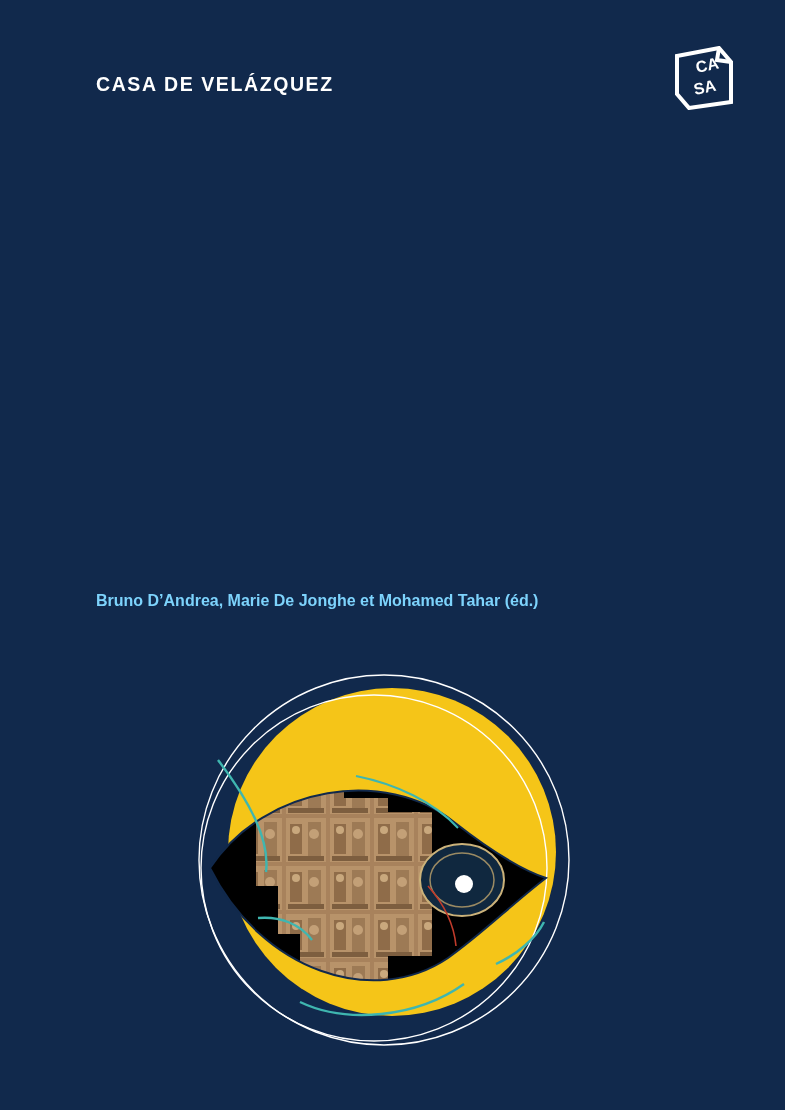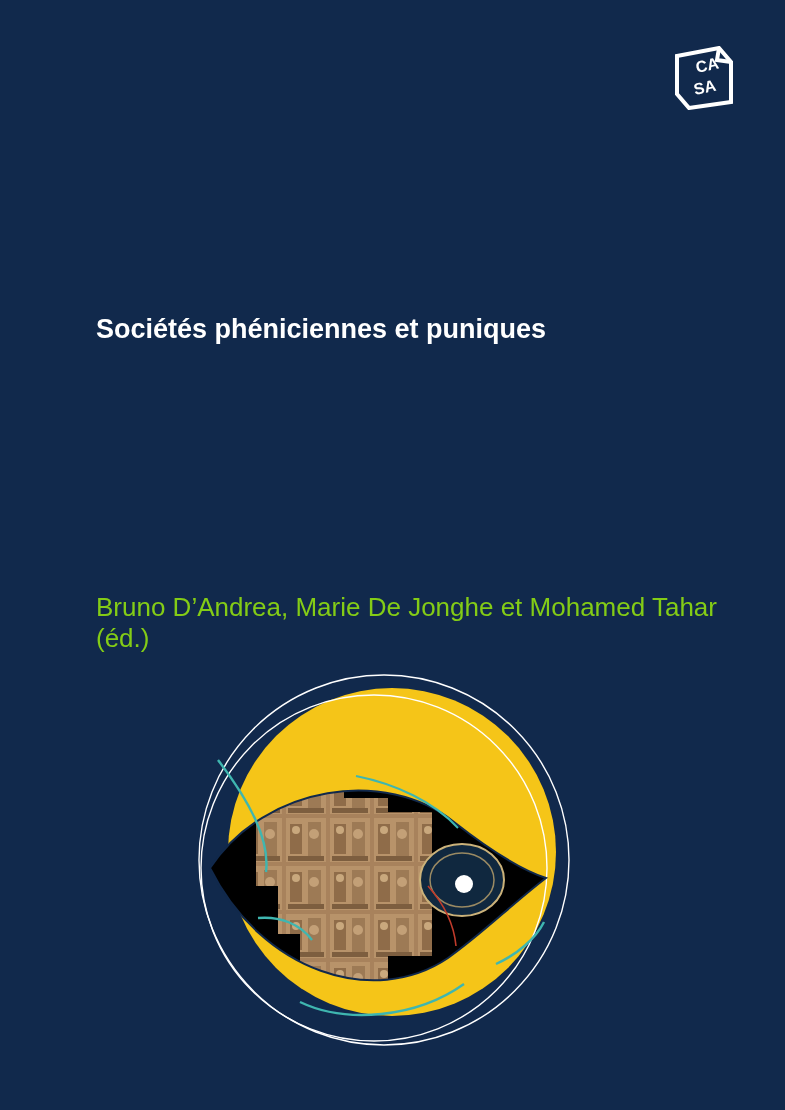--- a/index.html
+++ b/index.html
@@ -59,23 +59,23 @@
     font-size: 27px;
     font-weight: bold;
     line-height: 1.2;
   }
   
   .authors {
     position: absolute;
     left: 96px;
     top: 592px;
     width: 640px;
-    color: #84cc16;
-    font-size: 26px;
-    font-weight: normal;
+    color: #7dd3fc;
+    font-size: 16px;
+    font-weight: bold;
   }
   
   .artwork {
     position: absolute;
     left: 196px;
     top: 672px;
     width: 376px;
     height: 376px;
   }
   .artwork svg { display: block; }
@@ -86,32 +86,32 @@
     width: 785px;
     height: 14px;
     background: #11294c;
   }
 </style>
 </head>
 <body>
 
 <div class="cover">
 
+  <div class="publisher">CASA DE VELÁZQUEZ</div>
 
   <div class="logo">
     <svg width="62" height="64" viewBox="0 0 62 64" aria-hidden="true">
       <path d="M4 10 L46 2 L58 16 L58 56 L16 62 L4 48 Z" fill="none" stroke="#ffffff" stroke-width="4"></path>
       <path d="M46 2 L44 14 L58 16" fill="none" stroke="#ffffff" stroke-width="4"></path>
       <text x="24" y="27" fill="#ffffff" font-family="Liberation Sans, sans-serif" font-size="16" font-weight="bold" transform="rotate(-12 24 27)">CA</text>
       <text x="22" y="49" fill="#ffffff" font-family="Liberation Sans, sans-serif" font-size="16" font-weight="bold" transform="rotate(-12 22 49)">SA</text>
     </svg>
   </div>
 
 
-  <div class="subtitle">Sociétés phéniciennes et puniques</div>
 
   <div class="authors">Bruno D’Andrea, Marie De Jonghe et Mohamed Tahar (éd.)</div>
 
   <div class="artwork">
     <svg width="376" height="376" viewBox="0 0 376 376" aria-hidden="true">
       <defs>
         <clipPath id="fishClip">
           <path d="M14 196 C70 112, 190 96, 258 150 C286 172, 320 196, 350 206
                    C316 232, 286 262, 252 286 C178 336, 66 300, 14 196 Z"></path>
         </clipPath>

